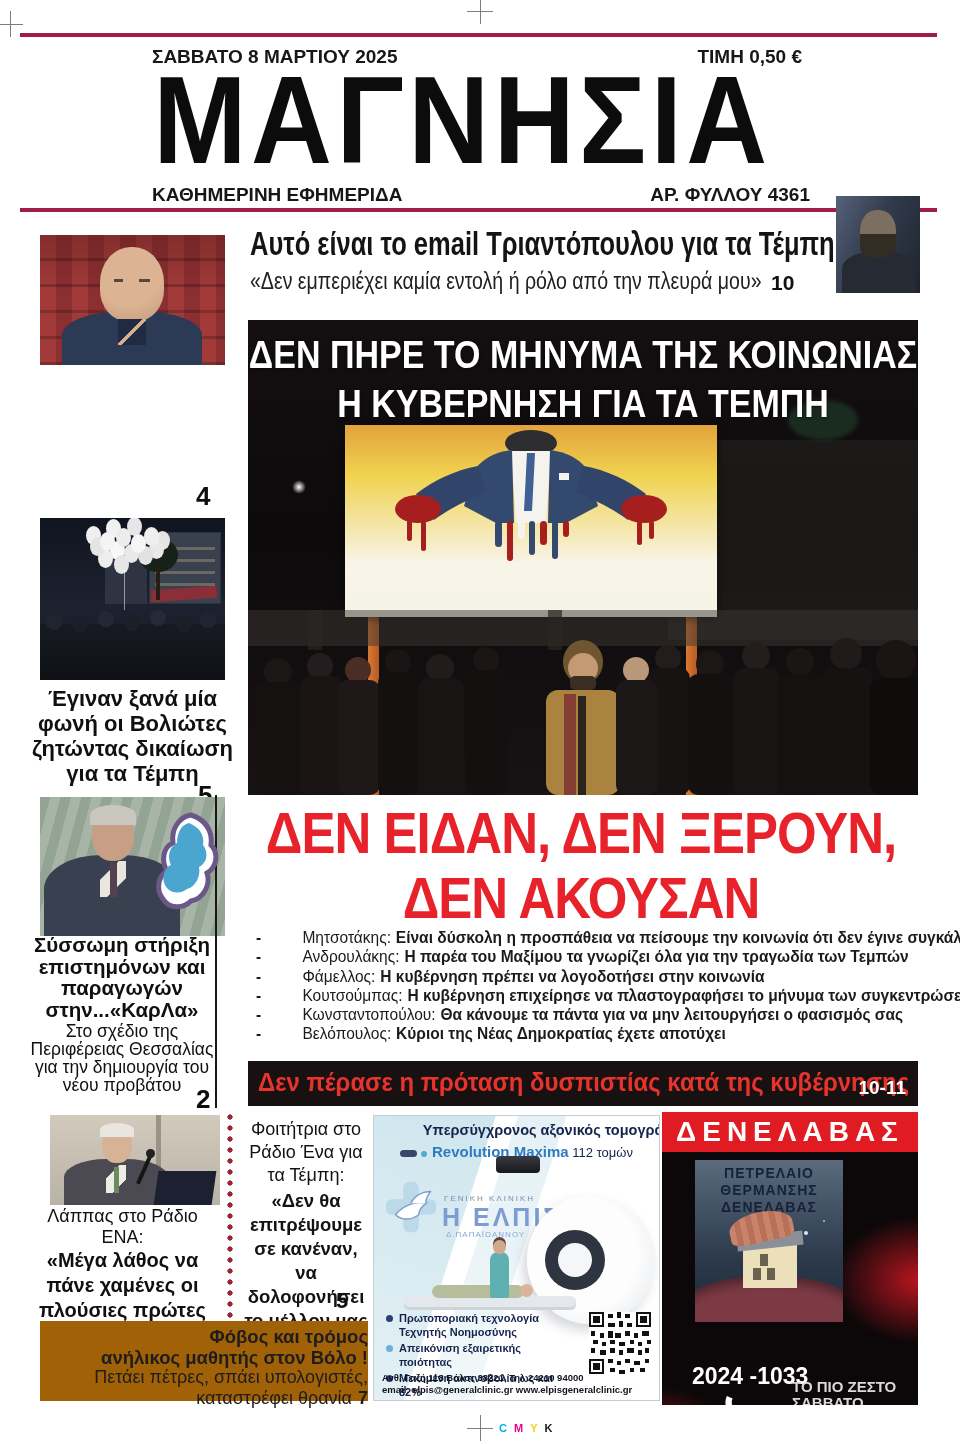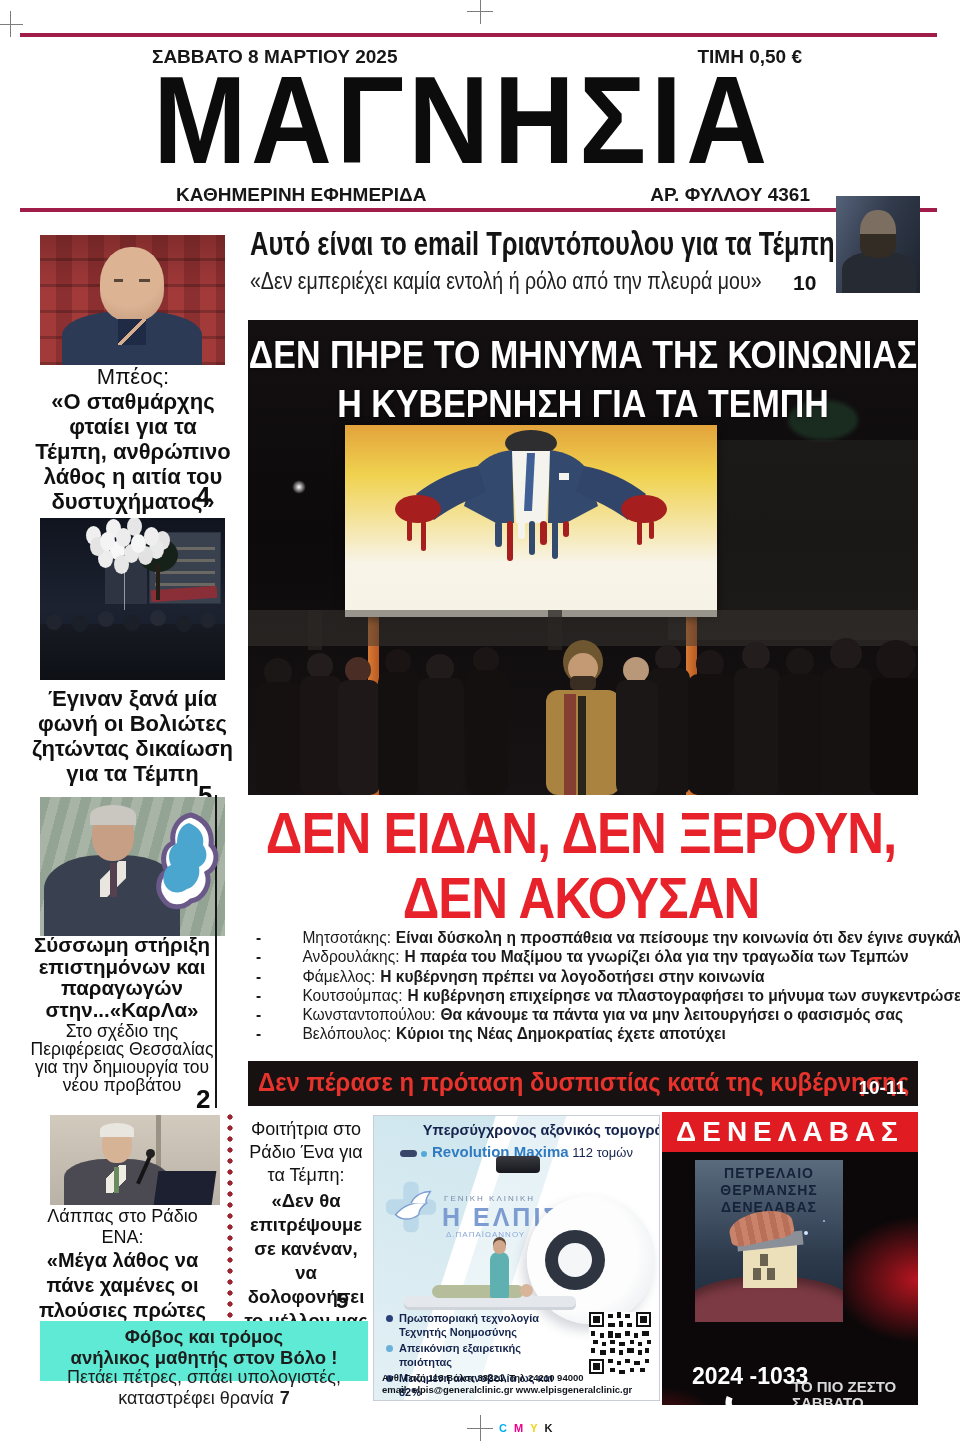--- a/index.html
+++ b/index.html
@@ -18,37 +18,37 @@
   .rule { position:absolute; left:20px; width:917px; background:#a01d4a; }
   .rule1 { top:33px; height:4px; }
   .rule2 { top:208px; height:4px; }
 
   
   .hdr-date  { position:absolute; left:152px; top:46px; font-size:19px; font-weight:bold; color:#171717; }
   .hdr-price { position:absolute; right:158px; top:46px; font-size:19px; font-weight:bold; color:#171717; }
   .masthead  { position:absolute; left:140px; top:56px; width:645px; text-align:center;
                font-size:100px; line-height:102px; font-weight:bold; letter-spacing:4px; color:#0c0c0c;
                transform:scale(1.12,1.24); transform-origin:center top; white-space:nowrap; }
-  .hdr-tag   { position:absolute; left:152px; top:184px; font-size:19px; font-weight:bold; color:#171717;margin-left:24px; }
+  .hdr-tag   { position:absolute; left:152px; top:184px; font-size:19px; font-weight:bold; color:#171717; }
   .hdr-issue { position:absolute; right:150px; top:184px; font-size:19px; font-weight:bold; color:#171717; }
 
   
   .lead-photo { position:absolute; left:836px; top:196px; width:84px; height:97px;
                 background:linear-gradient(115deg,#55627a 0%,#323b4c 45%,#1d232e 100%); overflow:hidden; }
   .lp-face { position:absolute; left:24px; top:14px; width:36px; height:44px; border-radius:46%;
              background:#7c6e60; }
   .lp-beard { position:absolute; left:24px; top:38px; width:36px; height:24px; border-radius:0 0 45% 45%;
               background:#332c25; }
   .lp-body { position:absolute; left:6px; top:56px; width:74px; height:42px; border-radius:40% 40% 0 0;
              background:#262a33; }
   .lead-title { position:absolute; left:250px; top:225px; font-size:30px; font-weight:bold; color:#141414;
                 white-space:nowrap; transform:scale(.85,1.1); transform-origin:left top; }
   .lead-sub { position:absolute; left:250px; top:268px; font-size:23px; color:#202020; white-space:nowrap;
               transform:scaleX(.85); transform-origin:left top; }
-  .lead-page { position:absolute; left:793px; top:271px; font-size:21px; font-weight:bold; }
+  .lead-page { position:absolute; left:771px; top:271px; font-size:21px; font-weight:bold; }
 
   
   .sph { position:absolute; left:40px; width:185px; overflow:hidden; }
   .ph1 { top:235px; height:130px;
          background:repeating-linear-gradient(90deg,#a33a3a 0 16px,#8c2f30 16px 32px); }
   .ph1::after { content:""; position:absolute; inset:0;
          background:repeating-linear-gradient(0deg, rgba(0,0,0,.22) 0 3px, transparent 3px 26px),
                     linear-gradient(rgba(70,20,20,.35), rgba(0,0,0,0) 45%); }
   .p1-head { position:absolute; left:60px; top:12px; width:64px; height:74px; border-radius:48% 48% 42% 42%;
              background:radial-gradient(circle at 45% 35%, #dcb494 55%, #c29a7c); z-index:2; }
@@ -253,22 +253,22 @@
   .po-hat { position:absolute; left:34px; bottom:80px; width:64px; height:30px; border-radius:50% 50% 20% 20%;
             background:repeating-linear-gradient(90deg,#c9836b 0 6px,#b87058 6px 12px); transform:rotate(-12deg); }
   .po-win { position:absolute; left:58px; bottom:42px; width:8px; height:12px; background:#6a6250;
             box-shadow:14px 0 0 #6a6250, 7px -14px 0 #6a6250; }
   .fuel-season { position:absolute; left:30px; top:211px; color:#fff; font-size:23px; font-weight:bold; }
   .fuel-arrow { position:absolute; left:60px; top:238px; }
   .fuel-lbl { position:absolute; left:130px; top:227px; color:#d9d9d9; font-size:15px; line-height:15.5px;
               font-weight:bold; }
 
   
-  .fearbox { position:absolute; left:40px; top:1321px; width:328px; height:60px; background:#5eead4;
-             text-align:center; color:#1d1d1d; padding-top:4px; box-sizing:border-box; }
+  .fearbox { position:absolute; left:40px; top:1321px; width:328px; height:80px; background:#a16207;
+             text-align:right; color:#1d1d1d; padding-top:4px; box-sizing:border-box; }
   .fb-t { font-size:18.5px; line-height:17.5px; font-weight:bold; padding-top:3px; }
   .fb-x { font-size:18px; line-height:17.5px; padding-top:3px; }
   .fb-x b { margin-left:6px; }
 </style>
 </head>
 <body>
 
 <div class="page">
 
   <div class="cross" style="left:-3px; top:11px;"></div>
@@ -293,24 +293,20 @@
   </div>
   <div class="lead-title">Αυτό είναι το email Τριαντόπουλου για τα Τέμπη</div>
   <div class="lead-sub">«Δεν εμπεριέχει καμία εντολή ή ρόλο από την πλευρά μου»</div>
   <div class="lead-page">10</div>
 
   <div class="sph ph1">
     <div class="p1-body"></div>
     <div class="p1-head"></div>
     <div class="p1-eyes"></div>
     <div class="p1-collar"></div>
-  </div>
-  <div class="cap cap1">
-    <span class="kick">Μπέος:</span><br>
-    <span class="bold">«Ο σταθμάρχης φταίει για τα Τέμπη, ανθρώπινο λάθος η αιτία του δυστυχήματος»</span>
   </div>
   <div class="pgnum" style="left:196px; top:481px; font-size:26px;">4</div>
 
   <div class="sph ph2">
     <div class="b-bldg1"></div>
     <div class="b-bldg2"></div>
     <div class="b-win"></div>
     <div class="b-banner"></div>
     <div class="b-palm"></div>
     <div class="b-trunk"></div>

